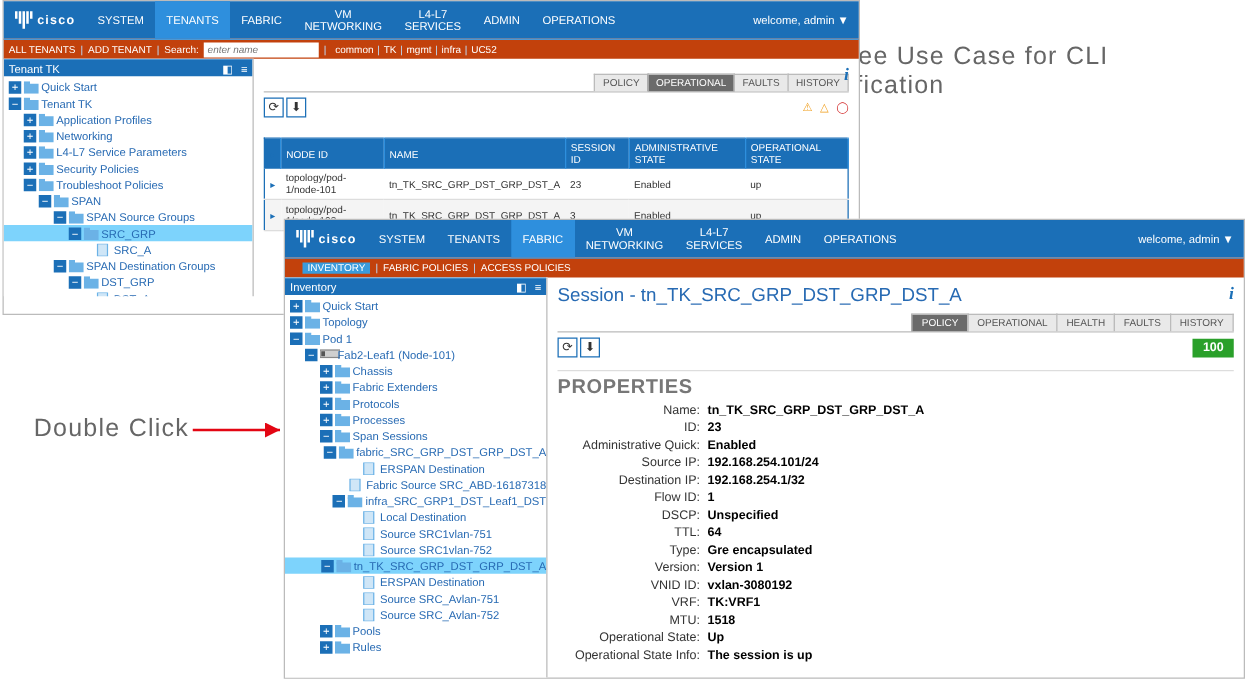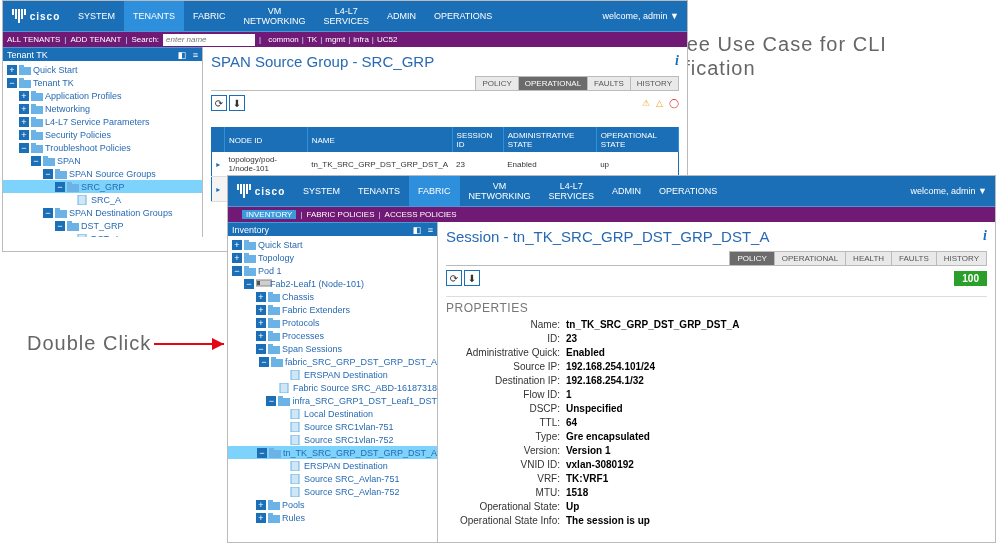--- a/index.html
+++ b/index.html
@@ -12,21 +12,21 @@
   
   .win1 { position:absolute; left:2px; top:0; width:686px; height:252px; background:#fff; border:1px solid #bbb; }
   .navbar { background:#1b6fb7; height:30px; display:flex; align-items:stretch; color:#fff; }
   .logo { width:66px; display:flex; align-items:center; justify-content:center; font-weight:bold; font-size:10px; letter-spacing:1px;}
   .logo-bars { display:flex; gap:1px; margin-right:4px;}
   .logo-bars span{ width:2px; background:#fff; display:inline-block;}
   .lb1{height:6px}.lb2{height:10px}.lb3{height:14px}.lb4{height:10px}.lb5{height:6px}
   .nav-item { padding:0 9px; display:flex; align-items:center; justify-content:center; font-size:9px; text-align:center; line-height:10px; cursor:pointer;}
   .nav-item.active { background:#2e8fdd; }
   .welcome { margin-left:auto; display:flex; align-items:center; padding:0 8px; font-size:9px;}
-  .subbar { background:#701a75; height:16px; border-top:1px solid #4d98d4; color:#fff; display:flex; align-items:center; font-size:8px; padding:0 4px; gap:4px;}
+  .subbar { background:#c2410c; height:16px; border-top:1px solid #4d98d4; color:#fff; display:flex; align-items:center; font-size:8px; padding:0 4px; gap:4px;}
   .subbar .link { color:#fff; cursor:pointer; }
   .subbar .sep { color:#bde0ff; }
   .subbar input { height:12px; font-size:8px; border:none; padding:0 3px; background:#fff; color:#999; font-style:italic;}
   .bc-item{ padding:0 3px; }
 
   .panel-header{ background:#1b6fb7; color:#fff; font-size:9px; height:14px; display:flex; align-items:center; padding:0 4px; justify-content:space-between; border-top:1px solid #4d98d4;}
   .layout1{ display:flex; height:190px;}
   .sidebar1{ width:200px; border-right:1px solid #bbb; overflow:hidden; background:#fff;}
   .tree{ padding:2px 0; font-size:9px; color:#276ab3;}
   .tree-row{ display:flex; align-items:center; height:13px; white-space:nowrap; cursor:pointer;}
@@ -60,21 +60,21 @@
   
   .win2{ position:absolute; left:227px; top:175px; width:769px; height:368px; background:#fff; border:1px solid #bbb;}
   .layout2{ display:flex; height:calc(100% - 46px);}
   .sidebar2{ width:210px; border-right:1px solid #bbb; overflow:hidden; background:#fff;}
   .content2{ flex:1; padding:6px 8px; position:relative;}
   .tabrow2{ margin-top:6px; display:flex; justify-content:flex-end; gap:0; border-bottom:1px solid #bbb;}
   .tab2{ font-size:8px; padding:2px 7px; background:#e9e9e9; border:1px solid #bbb; border-bottom:none; color:#555; cursor:pointer; margin-left:-1px;}
   .tab2.active{ background:#6b6b6b; color:#fff;}
   .badge{ background:#2aa02a; color:#fff; font-size:10px; font-weight:bold; padding:2px 8px;}
   .row-tabs-badge{ display:flex; justify-content:flex-end; align-items:flex-start; gap:4px;}
-  .props-head{ color:#777; font-size:12px; letter-spacing:0.5px; margin:10px 0 4px; border-top:1px solid #ddd; padding-top:4px;}
+  .props-head{ color:#777; font-size:16px; letter-spacing:0.5px; margin:10px 0 4px; border-top:1px solid #ddd; padding-top:4px;font-weight:bold;}
   .kv{ display:grid; grid-template-columns:120px 1fr; row-gap:3px; font-size:10px;}
   .kv .k{ text-align:right; padding-right:6px; color:#333;}
   .kv .v{ color:#000; font-weight:bold;}
   .sub-active{ background:#3a9bdc; color:#fff !important; padding:0 4px;}
 </style>
 </head>
 <body>
 
 <div class="annot" style="left:648px; top:30px;">※ See Use Case for CLI verification</div>
 <div class="annot" style="left:27px; top:332px;">Double Click</div>
@@ -289,21 +289,20 @@
             <span class="file-icon">
               <svg width="10" height="10">
                 <rect x="1" y="0" width="8" height="10" fill="#cfe6f7" stroke="#6bb2e6"></rect>
               </svg>
             </span>
             <span>DST_A</span>
           </div>
         </div>
     </div>
     <div class="content1">
-      <div class="page-title">SPAN Source Group - SRC_GRP</div>
       <span class="info-i">i</span>
       <div class="tabrow1" id="tabs1">
           <div class="tab1">POLICY</div>
           <div class="tab1 active">OPERATIONAL</div>
           <div class="tab1">FAULTS</div>
           <div class="tab1">HISTORY</div>
         </div>
       <div class="toolbar">
         <div class="tb-left">
           <span class="ibtn">⟳</span>

